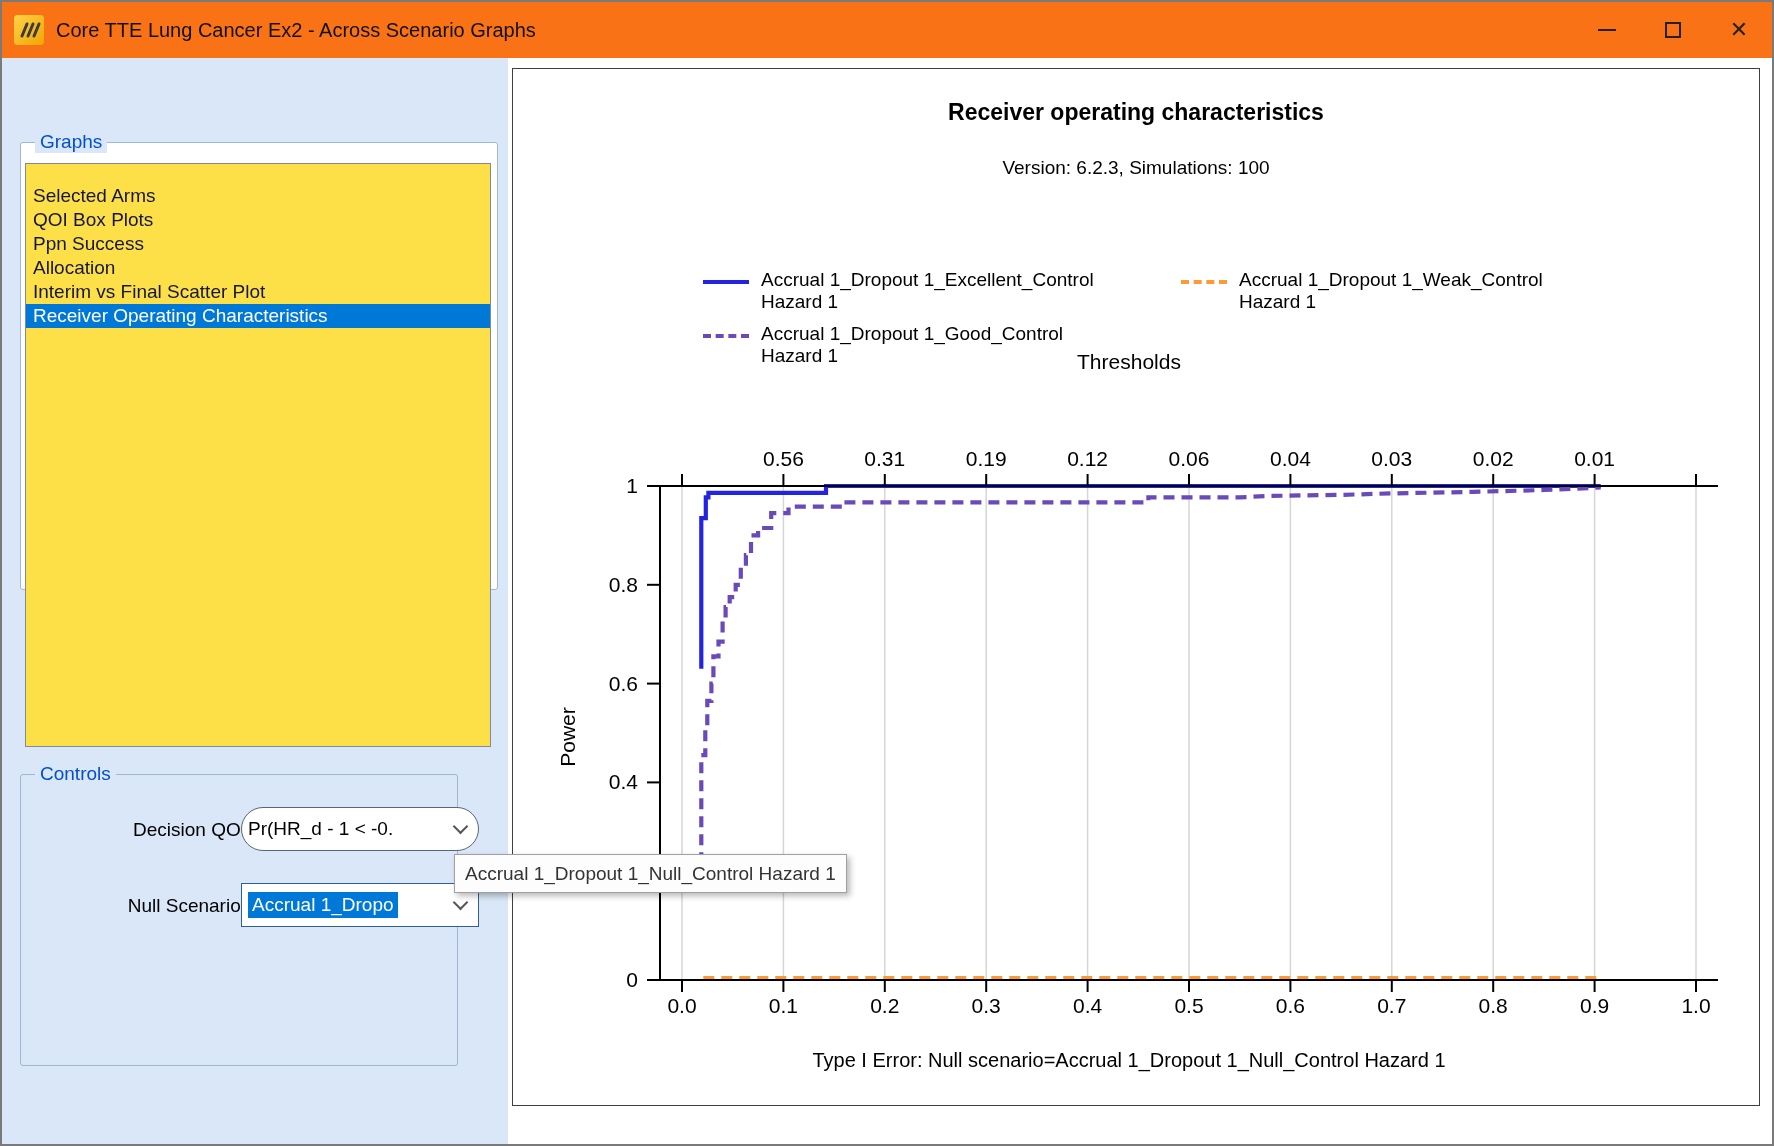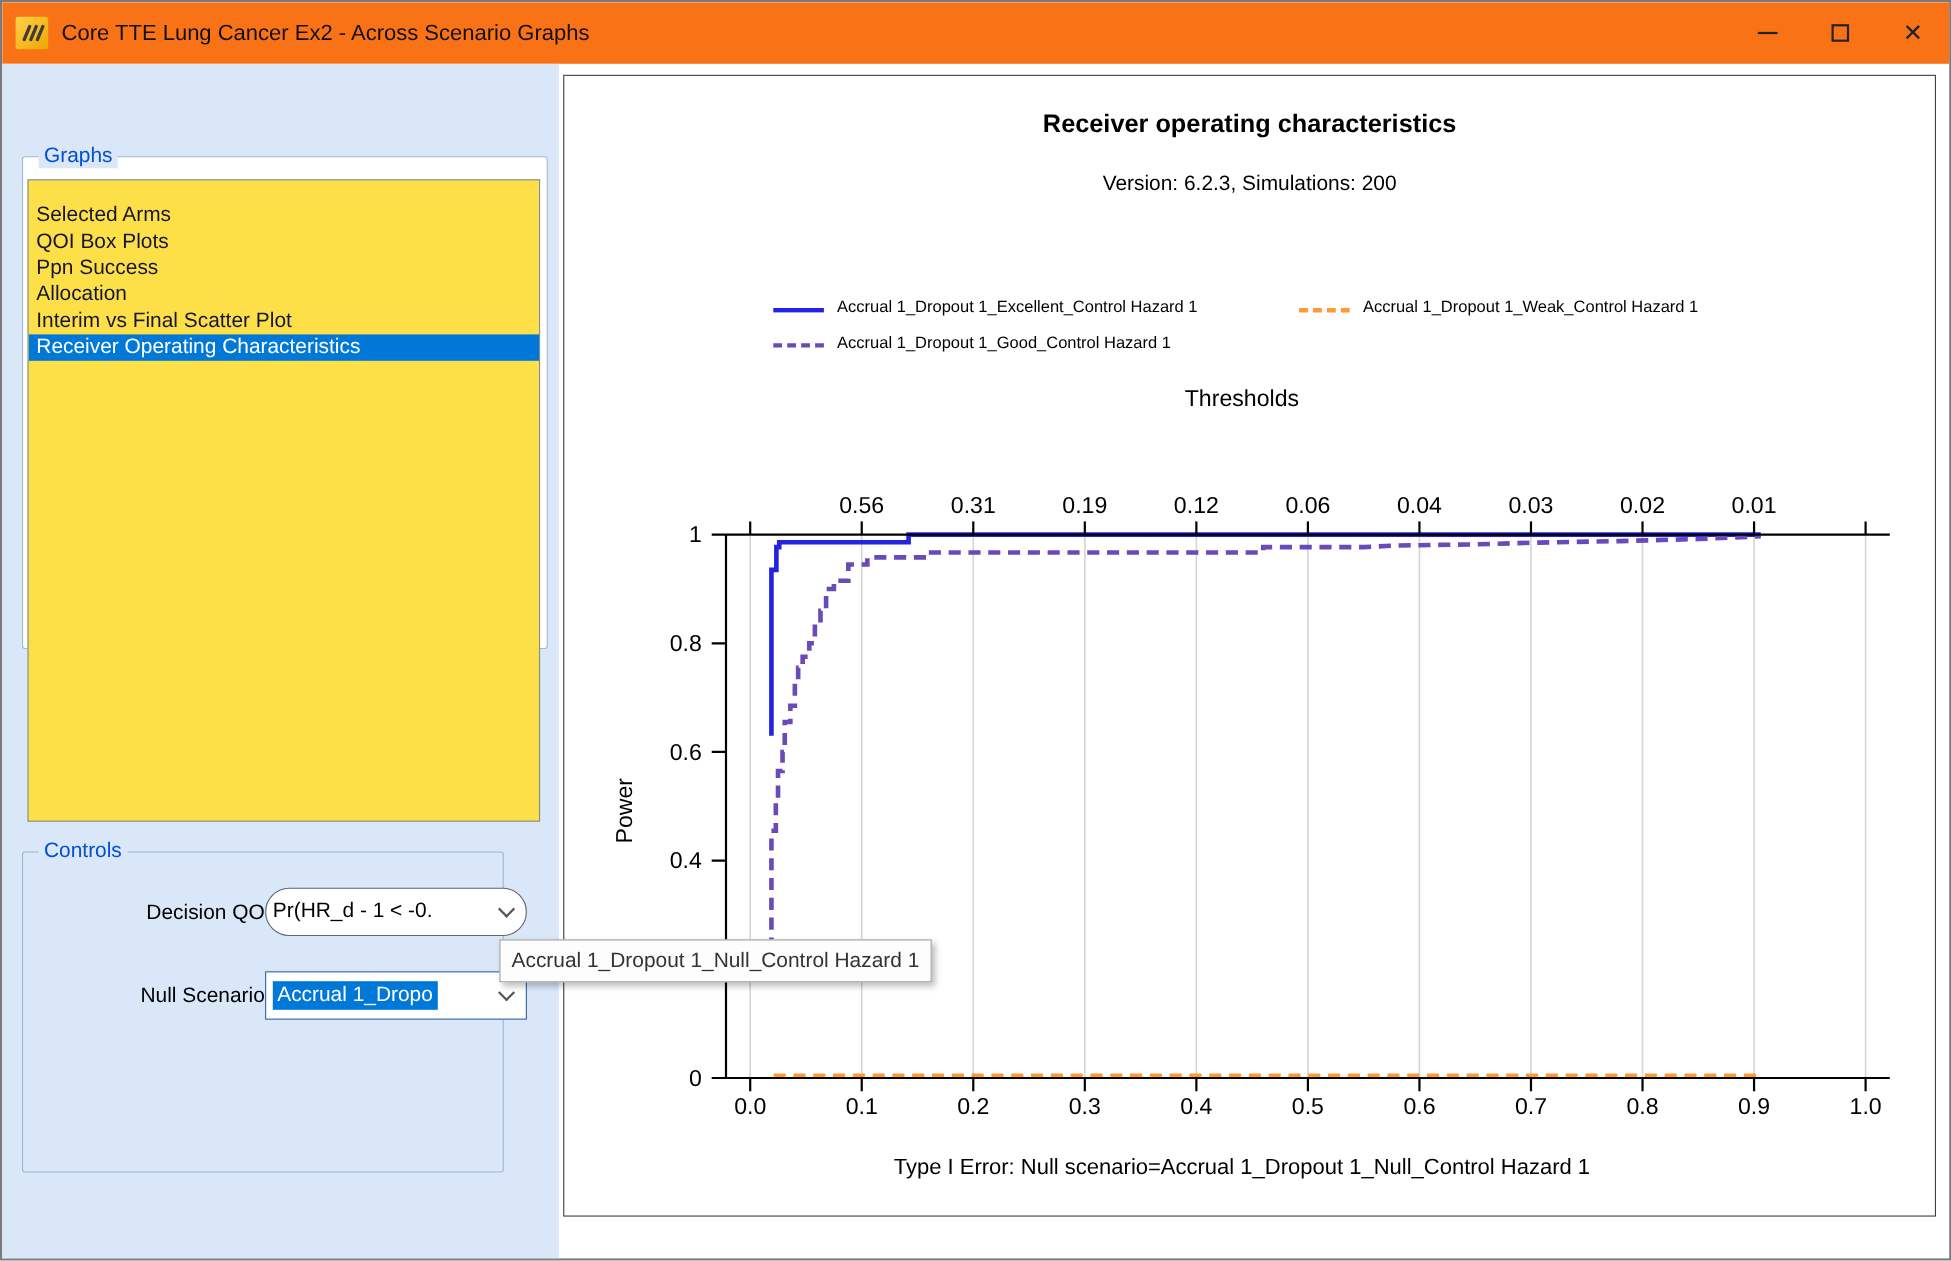--- a/index.html
+++ b/index.html
@@ -37,21 +37,21 @@
            background:#fdfdfd;border:1px solid #a0a0a0;font-size:19px;color:#333;white-space:nowrap;
            box-shadow:3px 3px 6px rgba(0,0,0,.28);z-index:40;}
   
   .chart-panel{position:absolute;left:510px;top:66px;width:1248px;height:1038px;background:#fff;
                border:1px solid #3f3f3f;}
   .chart-title{position:absolute;left:0;right:0;top:30px;text-align:center;font-size:23px;font-weight:bold;color:#000;}
   .chart-sub{position:absolute;left:0;right:0;top:88px;text-align:center;font-size:19px;color:#000;}
   .legend{position:absolute;left:190px;top:200px;display:grid;grid-template-columns:478px auto;row-gap:10px;}
   .lg-entry{display:flex;}
   .lg-swatch{width:46px;height:0;border-top:4px solid #000;margin-top:11px;margin-right:12px;flex:0 0 auto;}
-  .lg-label{font-size:15px;line-height:22px;max-width:352px;color:#000;}
+  .lg-label{font-size:19px;line-height:22px;max-width:352px;color:#000;}
   #plot{position:absolute;left:0;top:0;}
 </style>
 </head>
 <body>
 
 <div class="window">
 
   <div class="titlebar">
     <svg class="app-icon" viewBox="0 0 30 30">
       <defs>
@@ -105,21 +105,21 @@
         <span class="val hl">Accrual 1_Dropo</span>
         <span class="chev"></span>
       </div>
     </div>
   </div>
 
   <div class="tooltip">Accrual 1_Dropout 1_Null_Control Hazard 1</div>
 
   <div class="chart-panel">
     <div class="chart-title">Receiver operating characteristics</div>
-    <div class="chart-sub">Version: 6.2.3, Simulations: 200</div>
+    <div class="chart-sub">Version: 6.2.3, Simulations: 100</div>
     <div class="legend">
       <div class="lg-entry">
         <span class="lg-swatch" style="border-top-color: rgb(35, 35, 224); border-top-style: solid;"></span>
         <span class="lg-label">Accrual 1_Dropout 1_Excellent_Control Hazard 1</span>
       </div>
       <div class="lg-entry">
         <span class="lg-swatch" style="border-top-color: rgb(255, 153, 51); border-top-style: dashed;"></span>
         <span class="lg-label">Accrual 1_Dropout 1_Weak_Control Hazard 1</span>
       </div>
       <div class="lg-entry">

